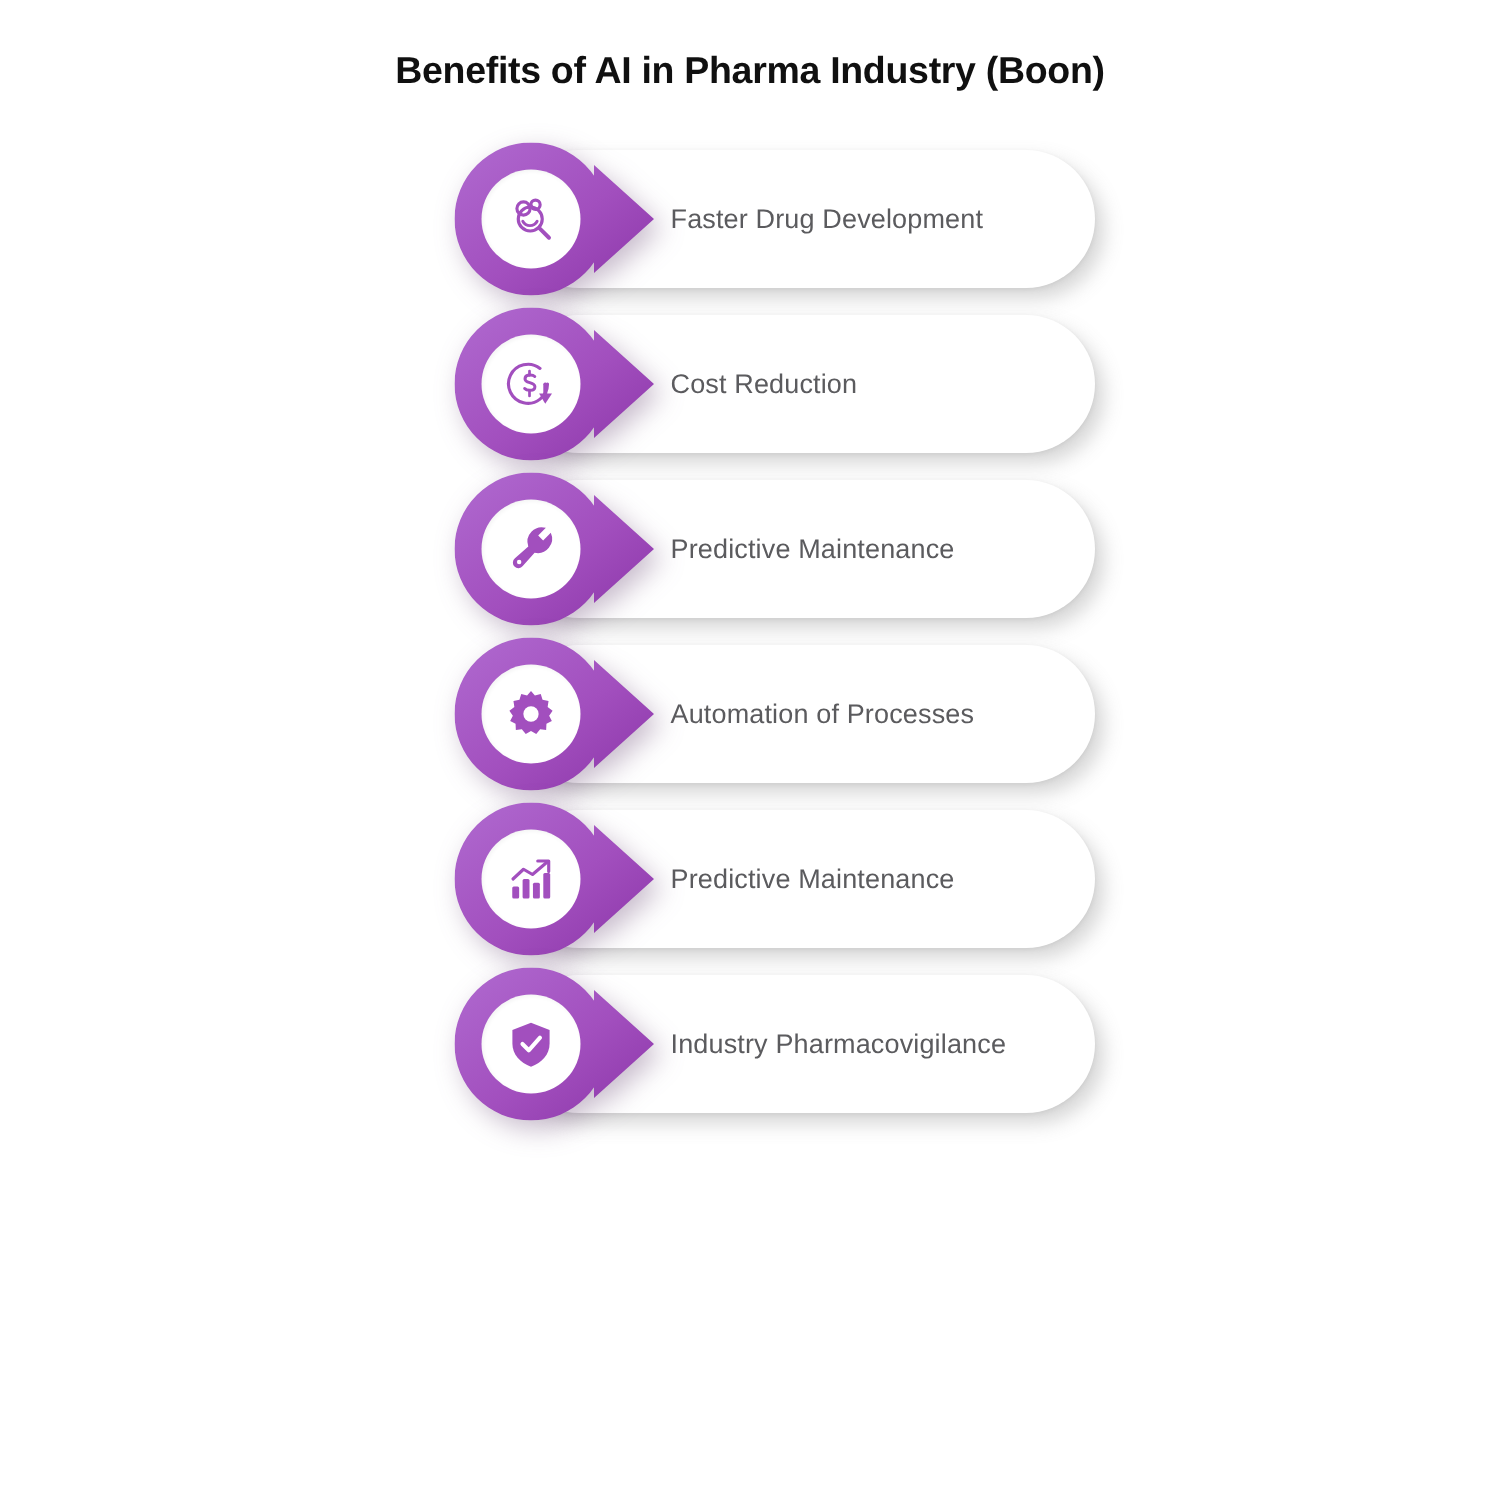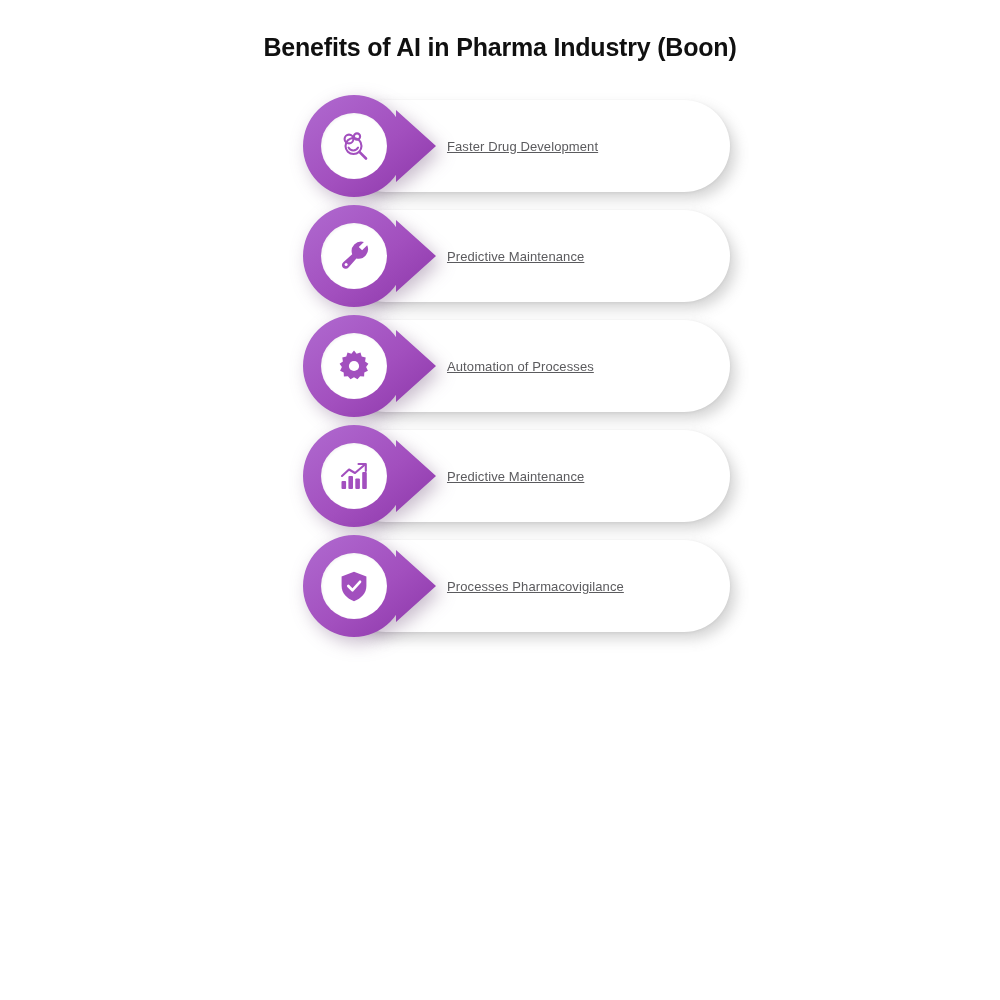--- a/index.html
+++ b/index.html
@@ -59,25 +59,24 @@
                 0 1px 3px rgba(150,150,150,0.18);
   }
 
   .pill-label {
     position: absolute;
     left: 107px;
     top: 0;
     height: 92px;
     display: flex;
     align-items: center;
-    font-size: 13px;
+    font-size: 18px;
     color: #5b5b5e;
     letter-spacing: 0.1px;
     white-space: nowrap;
-    text-decoration: underline;
   }
 
   
   .marker {
     position: absolute;
     left: 303px;
     top: 0;
     width: 133px;
     height: 102px;
     filter: drop-shadow(5px 6px 9px rgba(110,80,120,0.38));
@@ -134,20 +133,44 @@
             <line x1="24.4" y1="24.9" x2="31" y2="31.5" stroke-width="2.6"></line>
             <circle cx="14" cy="12" r="4.4"></circle>
             <circle cx="22" cy="9.5" r="3.1"></circle>
             <line x1="17.6" y1="10.8" x2="19.2" y2="10.2"></line>
             <path d="M13.5 20.5 a5.4 5.4 0 0 0 9.6 0" stroke-width="1.9"></path>
           </g>
         </svg>
       </div>
     </div>
 
+    <div class="row">
+      <div class="pill">
+        <div class="pill-label">Cost Reduction</div>
+      </div>
+      <div class="marker">
+        <svg width="133" height="102" viewBox="0 0 133 102">
+          <path d="M51 0 A51 51 0 1 1 51 102 A51 51 0 0 1 51 0 Z M93 15 L133 51 L93 87 Z" fill="url(#g1)"></path>
+        </svg>
+      </div>
+      <div class="disc">
+        <svg width="38" height="38" viewBox="0 0 38 38">
+          <g fill="none" stroke="#A24FBE" stroke-width="2.1" stroke-linecap="round">
+            <path d="M30 19 A13 13 0 1 1 25 8.6"></path>
+            <path d="M21.5 14 c-1.2-1.2-6.5-1.8-6.5 1.6 c0 3 6.6 2 6.6 5.2 c0 3.4-5.6 2.7-6.8 1.2" stroke-width="2"></path>
+            <line x1="18" y1="10.4" x2="18" y2="13.2" stroke-width="1.8"></line>
+            <line x1="18" y1="24" x2="18" y2="27" stroke-width="1.8"></line>
+          </g>
+          <g fill="#A24FBE">
+            <rect x="27.2" y="18" width="2.6" height="9" rx="1.2"></rect>
+            <path d="M24.4 25.4 L33 25.4 L28.5 32.2 Z"></path>
+          </g>
+        </svg>
+      </div>
+    </div>
 
     <div class="row">
       <div class="pill">
         <div class="pill-label">Predictive Maintenance</div>
       </div>
       <div class="marker">
         <svg width="133" height="102" viewBox="0 0 133 102">
           <path d="M51 0 A51 51 0 1 1 51 102 A51 51 0 0 1 51 0 Z M93 15 L133 51 L93 87 Z" fill="url(#g1)"></path>
         </svg>
       </div>
@@ -197,21 +220,21 @@
             <polyline points="5,17 12,10.5 18,14 28,5.5"></polyline>
             <polyline points="21.5,5 28.8,5 28.8,12"></polyline>
           </g>
         </svg>
       </div>
     </div>
 
 
     <div class="row">
       <div class="pill">
-        <div class="pill-label">Processes Pharmacovigilance</div>
+        <div class="pill-label">Industry Pharmacovigilance</div>
       </div>
       <div class="marker">
         <svg width="133" height="102" viewBox="0 0 133 102">
           <path d="M51 0 A51 51 0 1 1 51 102 A51 51 0 0 1 51 0 Z M93 15 L133 51 L93 87 Z" fill="url(#g1)"></path>
         </svg>
       </div>
       <div class="disc">
         <svg width="34" height="34" viewBox="0 0 34 34">
           <path fill="#A24FBE" d="M17 2.8 L29.4 7.6 v9.1 c0 7.4-5.2 12.8-12.4 15.5 C9.8 29.5 4.6 24.1 4.6 16.7 V7.6 Z"></path>
           <polyline points="11.3,17 15.5,21.2 23,12.8" fill="none" stroke="#ffffff" stroke-width="2.7" stroke-linecap="round" stroke-linejoin="round"></polyline>

